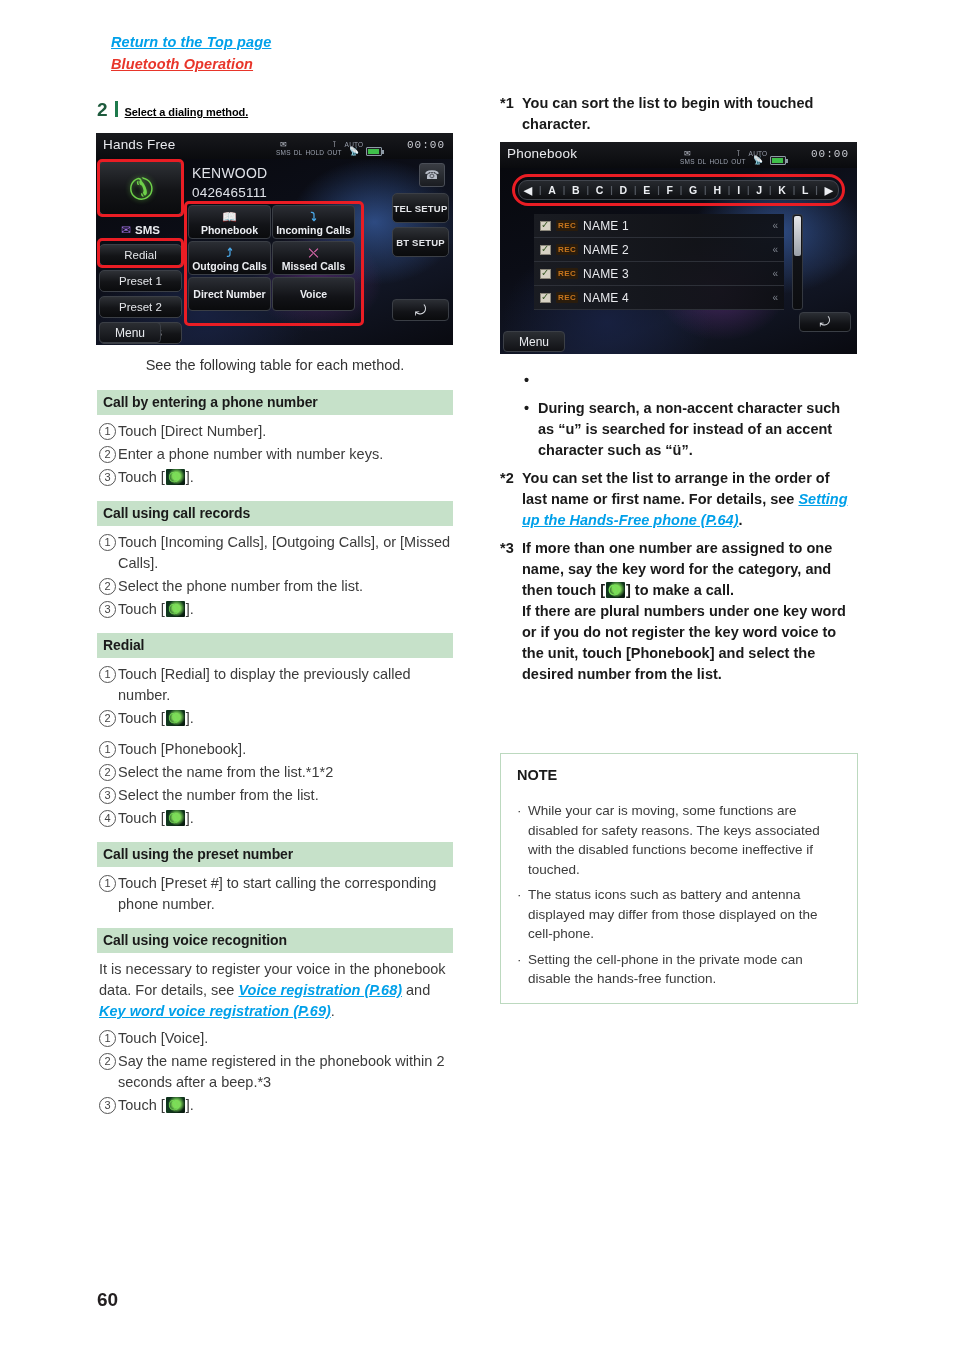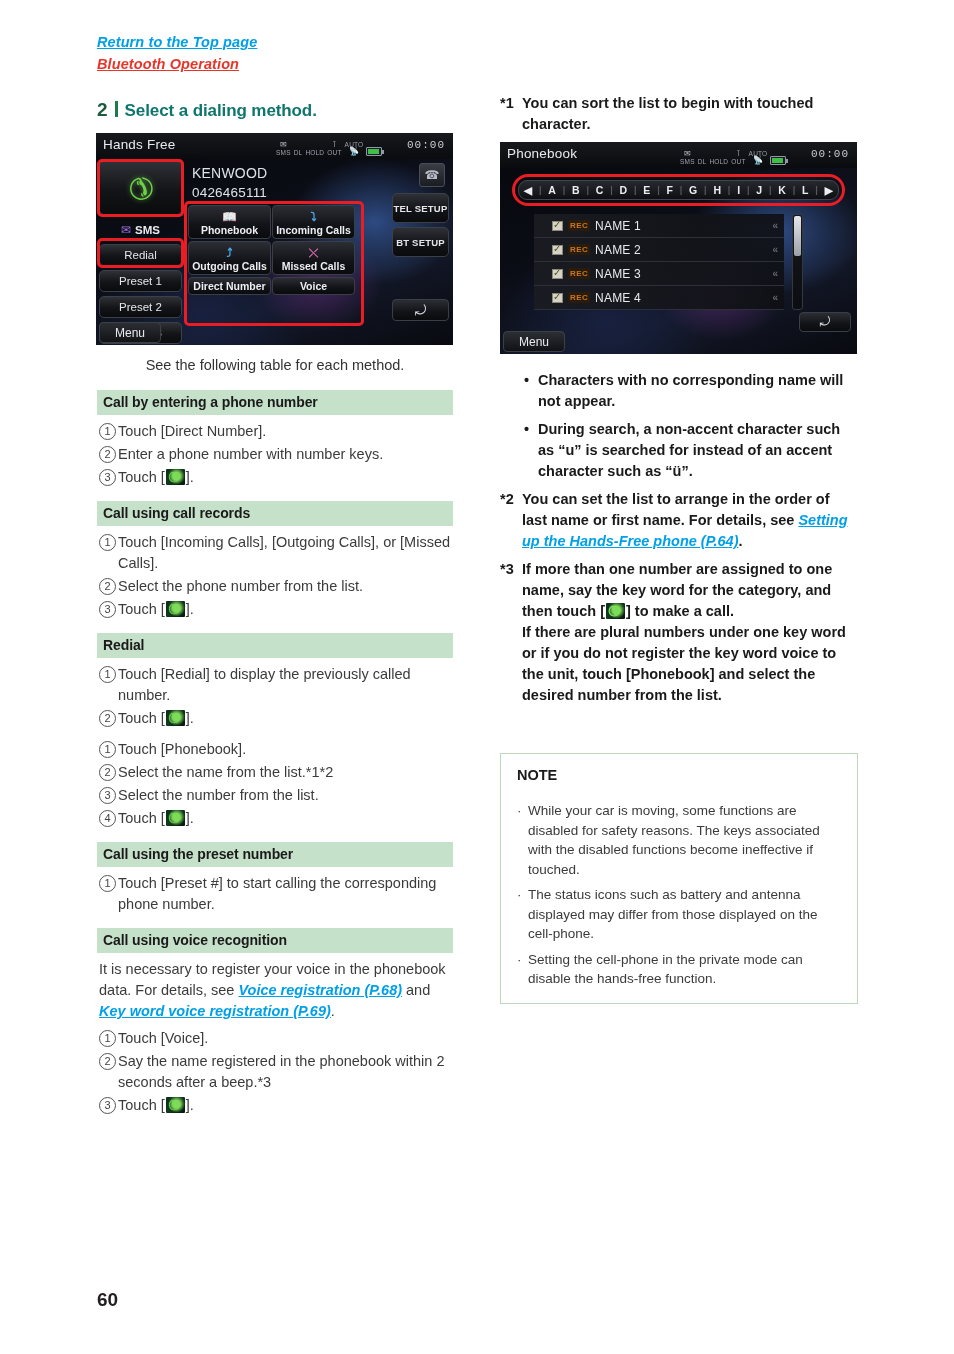--- a/index.html
+++ b/index.html
@@ -6,35 +6,35 @@
   html, body {
     width: 954px; height: 1354px;
     background: #ffffff;
     font-family: "Liberation Sans", sans-serif;
     color: #231f20;
     overflow: hidden;
   }
   .page { position: relative; width: 954px; height: 1354px; }
 
   
-  .toplinks { position: absolute; left: 97px; top: 31px; }
+  .toplinks { position: absolute; left: 111px; top: 31px; }
   .link-top {
     display: block;
     font-style: italic; font-weight: bold; font-size: 14.5px;
     letter-spacing: .1px;
     color: #00a0e9; text-decoration: underline;
     line-height: 22px;
   }
   .link-bt { color: #e8352a; }
 
   
   .step { position: absolute; left: 97px; top: 99px; display: flex; align-items: baseline; gap: 7px; }
   .step-num { font-size: 19px; font-weight: bold; color: #1e5b3d; }
   .step-bar { width: 3px; height: 16px; background: #1e7a4c; display: inline-block; position: relative; top: 1px; }
-  .step-title { font-size: 17px; font-weight: bold; color: #0f766e; letter-spacing: -.1px; }
+  .step-title { font-size: 11px; font-weight: bold; color: #000000; letter-spacing: -.1px; text-decoration: underline; }
 
   
   .device {
     position: absolute;
     background: #050608;
     overflow: hidden;
   }
   .dev-hf  { left: 96px; top: 133px; width: 357px; height: 212px; }
   .dev-pb  { left: 500px; top: 142px; width: 357px; height: 212px; }
   .dev-bg {
@@ -103,21 +103,21 @@
   .hf-cell {
     width:83px; height:34px; float:left; margin:0 1px 2px 0;
     background: linear-gradient(#2b2e34,#121317 60%,#0a0b0d);
     border:1px solid #3a3e45; border-radius:4px;
     color:#eceef2; font-size:10.5px; font-weight:bold;
     display:flex; flex-direction:column; align-items:center; justify-content:flex-end;
     padding-bottom:2px; position:relative;
   }
   .hf-cell .ic { font-size:12px; line-height:12px; margin-bottom:1px; }
   .hf-wide {
-    width:83px; height:18px; float:left; margin:0 1px 0 0;
+    width:83px; height:34px; float:left; margin:0 1px 0 0;
     background: linear-gradient(#2b2e34,#121317 60%,#0a0b0d);
     border:1px solid #3a3e45; border-radius:4px;
     color:#eceef2; font-size:10.5px; font-weight:bold;
     display:flex; align-items:center; justify-content:center;
   }
   .hf-right { position:absolute; right:4px; top:60px; width:57px; }
   .hf-setup { height:30px; margin-bottom:4px; font-size:9.5px; font-weight:bold; letter-spacing:.2px; }
   .hf-back {
     position:absolute; right:4px; bottom:24px; width:57px; height:22px;
     background: linear-gradient(#2b2e34,#121317 60%,#0a0b0d);
@@ -139,21 +139,21 @@
     display:flex; align-items:center; justify-content:space-between;
     padding:0 5px;
   }
   .pb-alpha span { color:#eceef2; font-size:10.5px; font-weight:bold; letter-spacing:.2px; }
   .pb-alpha .sep { color:#555a62; font-size:9px; }
   .pb-list { position:absolute; left:34px; top:72px; width:250px; }
   .pb-row {
     height:24px; display:flex; align-items:center; gap:5px;
     border-bottom:1px solid #2d3038;
     background: linear-gradient(90deg, rgba(26,28,34,.96), rgba(14,15,19,.9));
-    padding-left:18px;
+    padding-left:6px;
   }
   .pb-chk { width:11px; height:10px; background:#d7d2c4; border:1px solid #8b877b; position:relative; }
   .pb-chk::after{content:"✓";position:absolute;left:0px;top:-3px;font-size:10px;color:#3c5c2a;}
   .pb-rec { font-size:8px; font-weight:bold; color:#c8761d; letter-spacing:.4px; background:#2a1c0c; padding:1px 2px; border-radius:1px;}
   .pb-name { color:#e9eaee; font-size:12px; letter-spacing:.2px; }
   .pb-arrow { margin-left:auto; color:#7d838d; font-size:10px; padding-right:6px; }
   .pb-scroll {
     position:absolute; left:292px; top:72px; width:11px; height:96px;
     background:linear-gradient(#16181d,#0c0d10); border:1px solid #343840; border-radius:3px;
   }
@@ -508,21 +508,20 @@
         <span>⤾</span>
       </div>
     <div class="pb-menu">Menu</div>
 
     <div class="redbox" style="left:12px; top:32px; width:333px; height:32px; border-radius:16px;"></div>
   </div>
 
   <div style="position:absolute; left:500px; top:370px; width:358px;">
     <div class="bul">
       <span class="dot">•</span>
-      <span class="body">Characters with no corresponding name will not appear.</span>
     </div>
     <div class="bul">
       <span class="dot">•</span>
       <span class="body">During search, a non-accent character such as “u” is searched for instead of an accent character such as “ü”.</span>
     </div>
     <div class="fnote">
       <span class="mark">*2</span>
       <span class="body"><span>You can set the list to arrange in the order of last name or first name. For details, see </span><a class="blue-link">Setting up the Hands-Free phone (P.64)</a><span>.</span></span>
     </div>
     <div class="fnote">

